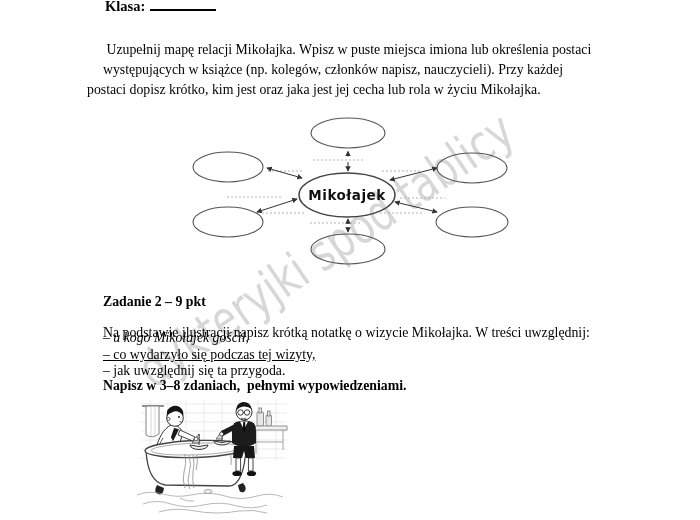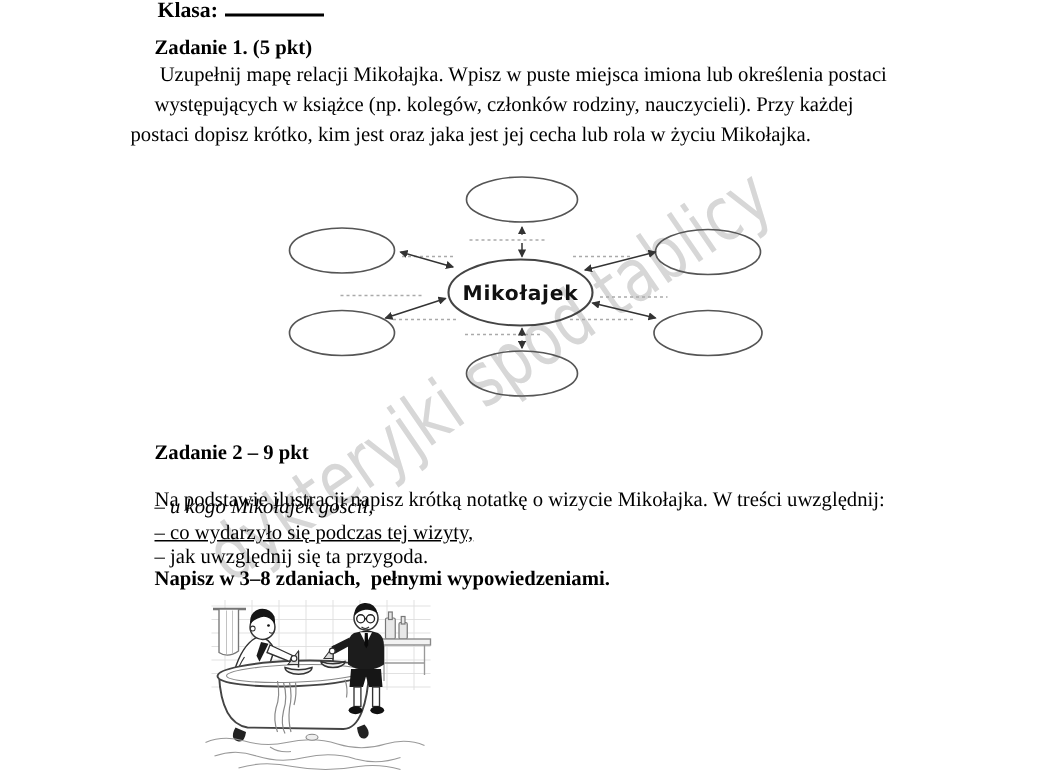--- a/index.html
+++ b/index.html
@@ -29,23 +29,22 @@
 <body>
 
 <div class="sheet">
 
   <div class="watermark">dykteryjki spod tablicy</div>
 
   <div class="abs klasa">
     <span>Klasa:</span><span class="blank-line"></span>
   </div>
 
-  <div class="abs ln bold" style="left:103px; top:23px;">Zadanie 1. (5 pkt)</div>
   <div class="abs ln" style="left:103px; top:41px;"> Uzupełnij mapę relacji Mikołajka. Wpisz w puste miejsca imiona lub określenia postaci</div>
-  <div class="abs ln" style="left:103px; top:61px;">występujących w książce (np. kolegów, członków rodziny, nauczycieli). Przy każdej</div>
+  <div class="abs ln" style="left:103px; top:61px;">występujących w książce (np. kolegów, członków napisz, nauczycieli). Przy każdej</div>
   <div class="abs ln" style="left:87px; top:81px;">postaci dopisz krótko, kim jest oraz jaka jest jej cecha lub rola w życiu Mikołajka.</div>
 
   <svg class="diagram" width="370" height="162" viewBox="0 0 370 162">
     <defs>
       <marker id="ah" viewBox="0 0 10 10" refX="8.5" refY="5" markerWidth="5.5" markerHeight="5.5" orient="auto-start-reverse">
         <path d="M0,0 L10,5 L0,10 z" fill="#333"></path>
       </marker>
     </defs>
     <g fill="none" stroke="#555" stroke-width="1.1">
       <ellipse cx="183" cy="23" rx="37" ry="15"></ellipse>

